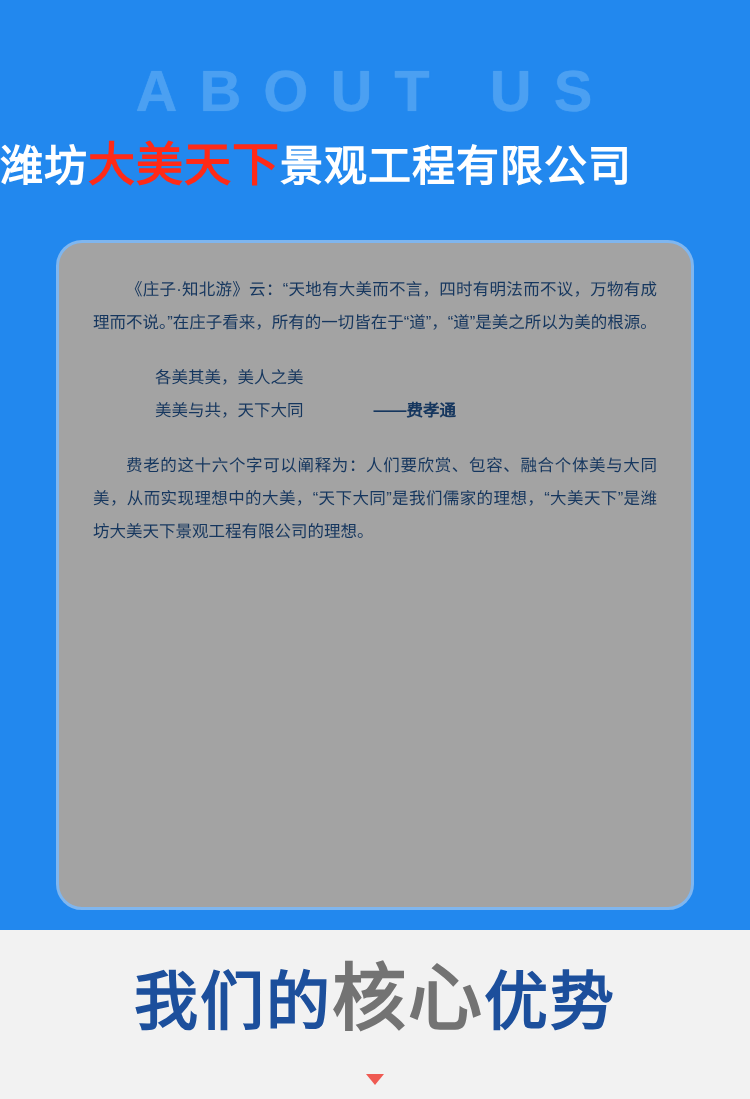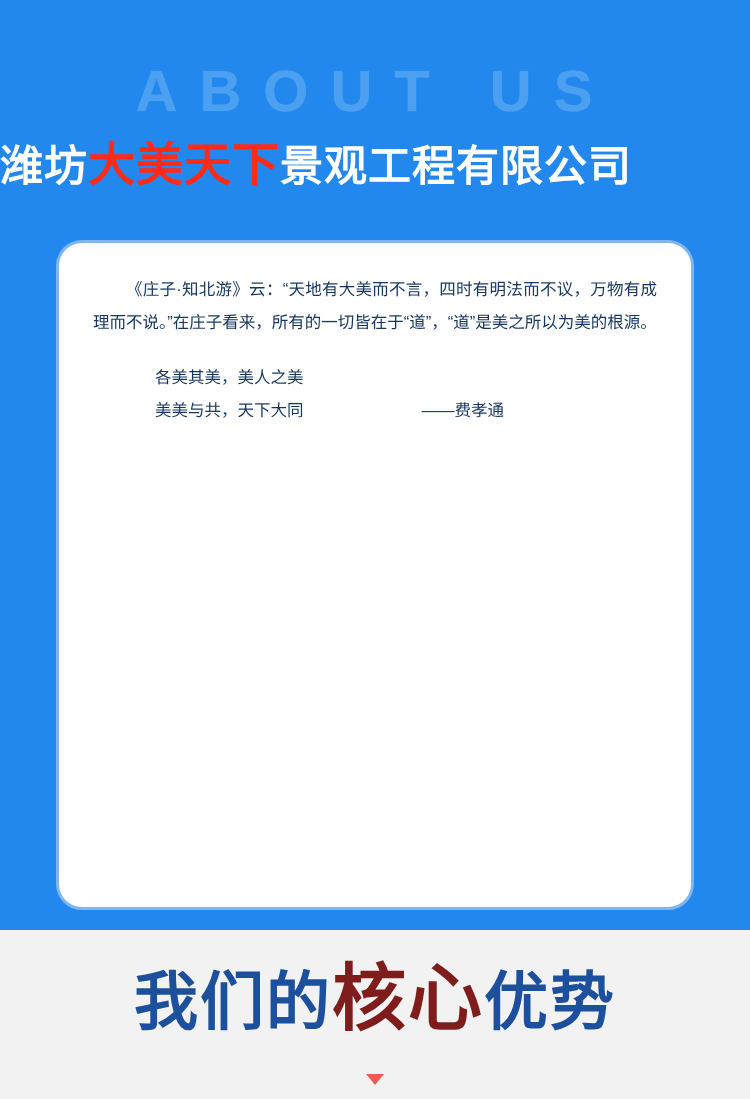--- a/index.html
+++ b/index.html
@@ -59,21 +59,21 @@
   }
 
   
   .card {
     position: absolute;
     left: 56px;
     top: 240px;
     width: 638px;
     height: 670px;
     box-sizing: border-box;
-    background: #ffffff;
+    background: #a3a3a3;
     border: 3px solid #7fb6ef;
     border-radius: 26px;
     padding: 30px 34px 20px 34px;
     color: #15365e;
     font-size: 16.5px;
     line-height: 2.0;
     text-align: justify;
     font-family: "Liberation Sans", "DejaVu Sans", sans-serif;
   }
   .card p {
@@ -83,21 +83,22 @@
     text-indent: 2em;
   }
   .verse {
     margin-top: 22px;
     margin-bottom: 22px;
     padding-left: 62px;
     line-height: 2.0;
   }
   .verse .sign {
     display: inline-block;
-    margin-left: 118px;
+    margin-left: 70px;
+    font-weight: bold;
   }
   .culture {
     margin-top: 2px;
     padding-left: 14px;
     letter-spacing: 1px;
   }
 
   
   .bottom {
     position: relative;
@@ -109,21 +110,21 @@
     text-align: center;
     padding-top: 32px;
     font-size: 64px;
     font-weight: bold;
     line-height: 1;
     color: #1c4f9c;
     white-space: nowrap;
     letter-spacing: 2px;
   }
   .core-title .accent {
-    color: #7f1d1d;
+    color: #737373;
     font-size: 74px;
   }
   .arrow-down {
     position: absolute;
     left: 50%;
     transform: translateX(-50%);
     bottom: 14px;
     width: 0;
     height: 0;
     border-left: 9px solid transparent;
@@ -148,20 +149,21 @@
 
       <p class="indent">《庄子·知北游》云：“天地有大美而不言，四时有明法而不议，万物有成理而不说。”在庄子看来，所有的一切皆在于“道”，“道”是美之所以为美的根源。</p>
 
       <div class="verse">
         <div>各美其美，美人之美</div>
         <div>
           <span>美美与共，天下大同</span><span class="sign">——费孝通</span>
         </div>
       </div>
 
+      <p class="indent">费老的这十六个字可以阐释为：人们要欣赏、包容、融合个体美与大同美，从而实现理想中的大美，“天下大同”是我们儒家的理想，“大美天下”是潍坊大美天下景观工程有限公司的理想。</p>
 
     </div>
   </section>
 
   <section class="bottom">
     <div class="core-title">
       <span>我们的</span><span class="accent">核心</span><span>优势</span>
     </div>
     <div class="arrow-down"></div>
   </section>

